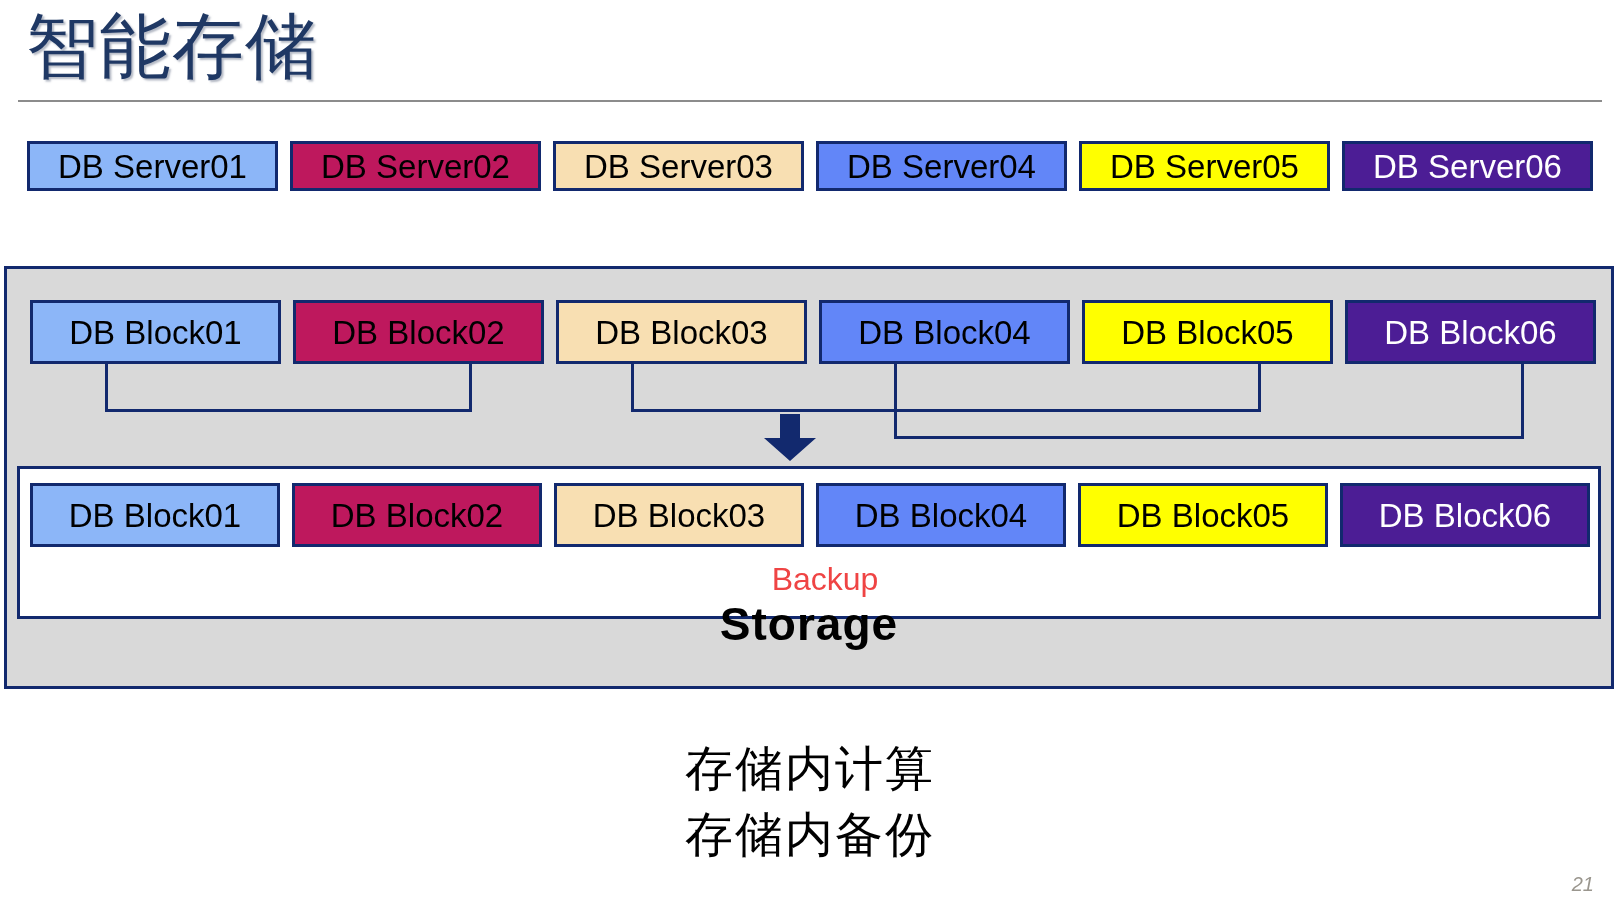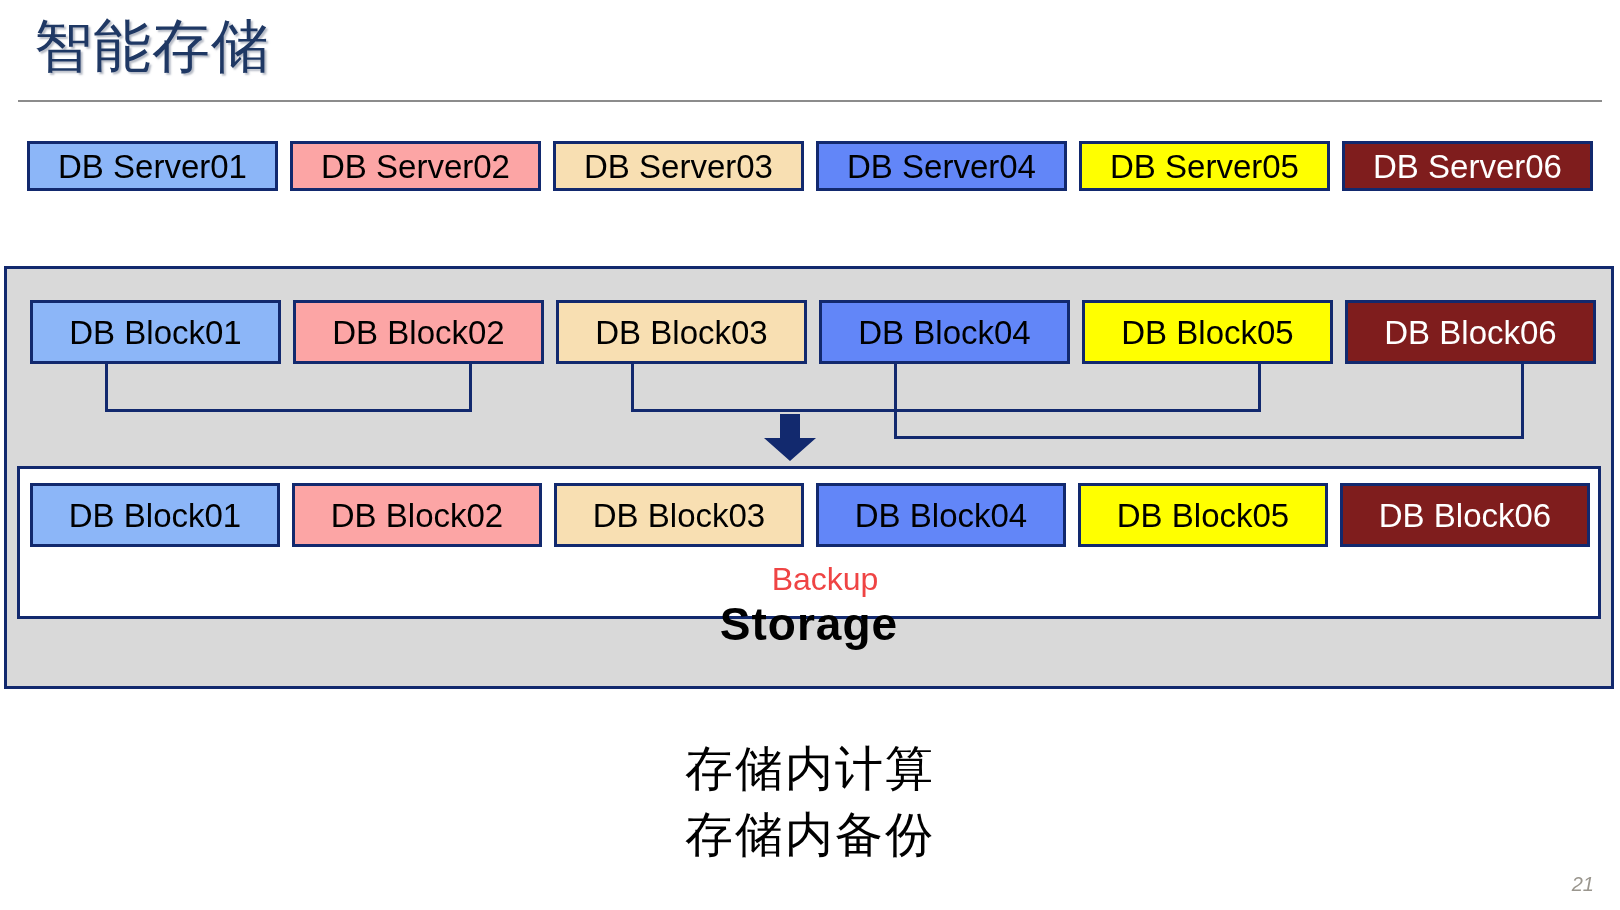--- a/index.html
+++ b/index.html
@@ -11,23 +11,23 @@
     width: 1620px;
     height: 910px;
     position: relative;
     overflow: hidden;
     font-family: "Liberation Sans", "DejaVu Sans", sans-serif;
   }
 
   
   #slide-title {
     position: absolute;
-    left: 34px;
+    left: 26px;
     top: 4px;
-    font-size: 58px;
+    font-size: 72px;
     line-height: 84px;
     font-weight: 400;
     color: #1f3864;
     text-shadow: 2px 2px 2px rgba(120,130,150,0.55);
     letter-spacing: 1px;
     white-space: nowrap;
   }
   #title-rule {
     position: absolute;
     left: 18px;
@@ -46,25 +46,25 @@
     align-items: center;
     justify-content: center;
     font-size: 33px;
     line-height: 1;
     color: #000000;
     white-space: nowrap;
   }
   .cbox.on-dark { color: #ffffff; }
 
   .c-blue  { background: #8cb6f8; }
-  .c-green { background: #fca5a5; }
+  .c-green { background: #be185d; }
   .c-orange{ background: #f8dfb2; text-align: right; }
   .c-blue2 { background: #6286f8; }
   .c-yellow{ background: #ffff00; }
-  .c-purple{ background: #7f1d1d; }
+  .c-purple{ background: #4c1d95; }
 
   
   #server-row { position: absolute; left: 0; top: 0; width: 1620px; height: 910px; }
   .server-box { top: 141px; height: 50px; }
 
   
   #storage-panel {
     position: absolute;
     left: 4px;
     top: 266px;

